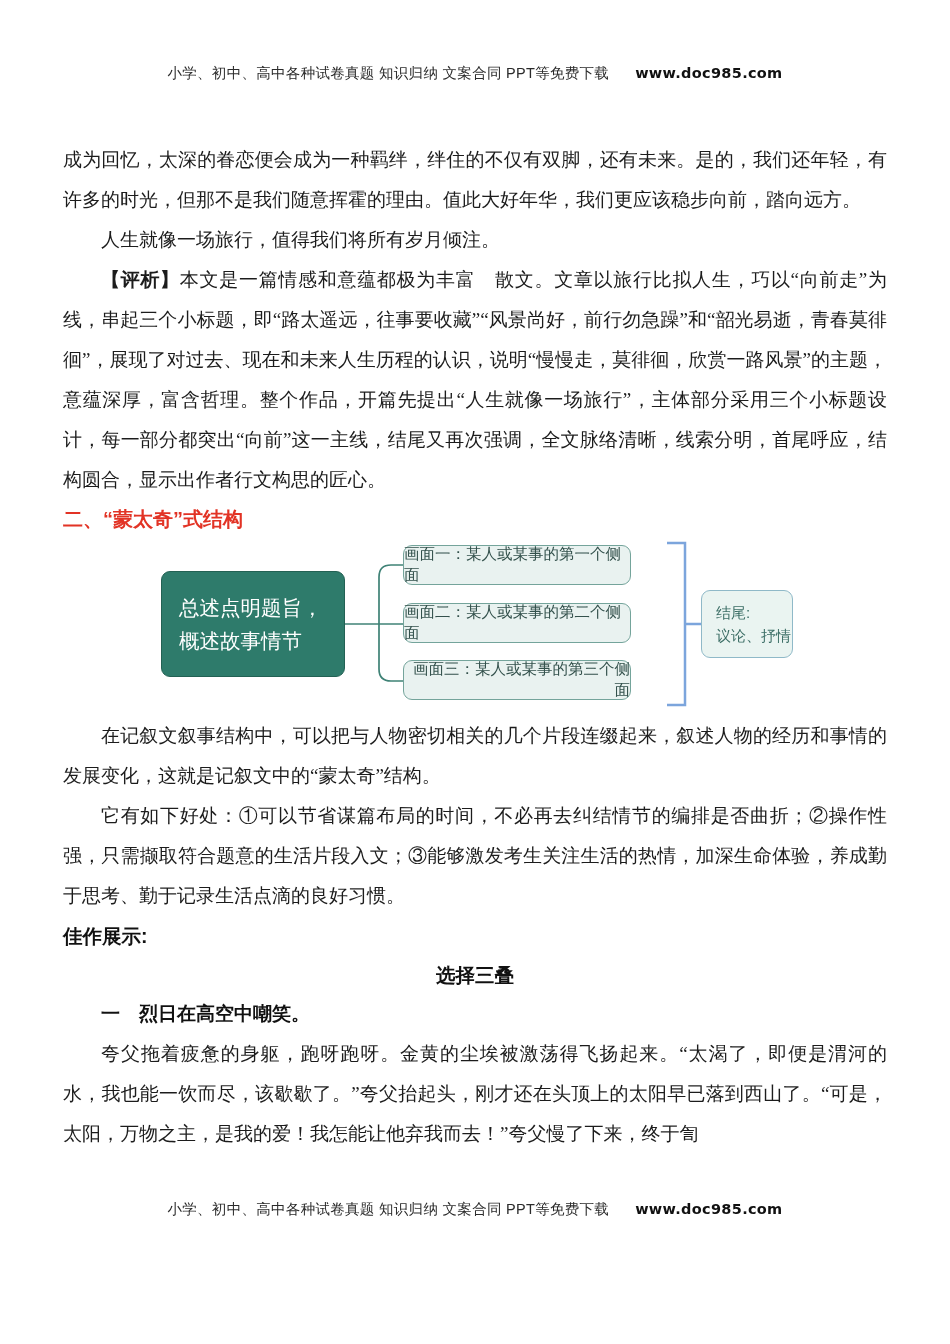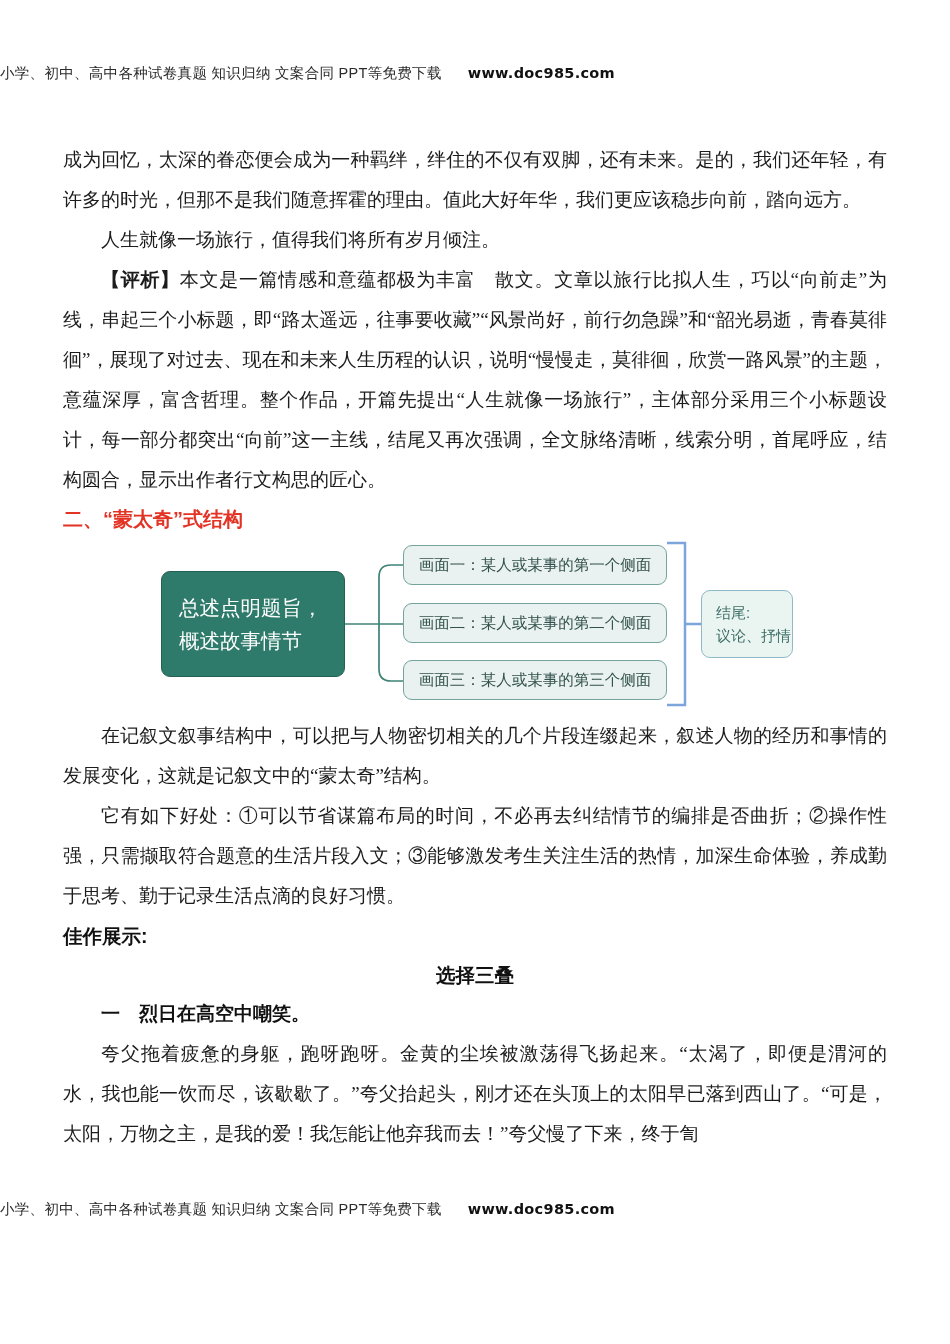--- a/index.html
+++ b/index.html
@@ -2,21 +2,21 @@
 <html lang="zh" style="--root_bg: #2E7B6B; --frame_bg: #E9F2F0; --frame_border: #74A49B; --connector: #3F8276; --bracket: #7CA5DC; --ending_bg: #EAF4F1; --ending_border: #8FB9C8; --ending_text: #3C6E66; --heading_red: #E23325;"><head>
 <meta charset="utf-8">
 <style>
   * { margin:0; padding:0; box-sizing:border-box; }
   html,body { background:#ffffff; }
   body {
     width:950px; height:1344px; position:relative; overflow:hidden;
     font-family:"Liberation Serif", serif; color:#1c1c1c;
   }
   .page-header, .page-footer {
-    position:absolute; left:0; width:950px; 
+    position:absolute; left:0; width:950px; text-align:center;
     font-family:"Liberation Sans", sans-serif; font-size:14.5px; color:#2b2b2b;
     letter-spacing:0.3px;
   }
   .page-header { top:64px; }
   .page-footer { top:1200px; }
   .site-url { font-family:"DejaVu Sans", sans-serif; font-weight:700; margin-left:26px; color:#111; }
 
   .content { position:absolute; top:140px; left:63px; width:824px; }
 
   .para {
@@ -34,21 +34,21 @@
   
   .diagram { position:relative; height:172px; margin:4px 0 6px 0; width:887px; }
   .diagram svg.connectors { position:absolute; left:0; top:0; }
   .root-box {
     position:absolute; left:98px; top:33px; width:184px; height:106px;
     background:var(--root_bg,#2E7B6B); border:1px solid #236154; border-radius:9px;
     color:#ffffff; font-family:"Liberation Sans", sans-serif; font-size:20.5px;
     line-height:1.62; display:flex; align-items:center; padding-left:17px;
   }
   .frame-box {
-    position:absolute; left:340px; width:264px; height:40px;
+    position:absolute; left:340px; width:228px; height:40px;
     background:var(--frame_bg,#E9F2F0); border:1.5px solid var(--frame_border,#74A49B);
     border-radius:9px; display:flex; align-items:center; justify-content:center;
     font-family:"Liberation Sans", sans-serif; font-size:15.5px; color:#33514c;
   }
   .frame-1 { top:7px; } .frame-2 { top:65px; } .frame-3 { top:122px;text-align:right; }
   .ending-box {
     position:absolute; left:638px; top:52px; width:92px; height:68px;
     background:var(--ending_bg,#EAF4F1); border:1.5px solid var(--ending_border,#8FB9C8);
     border-radius:9px; display:flex; flex-direction:column; justify-content:center;
     padding-left:14px; font-family:"Liberation Sans", sans-serif; font-size:15px;

